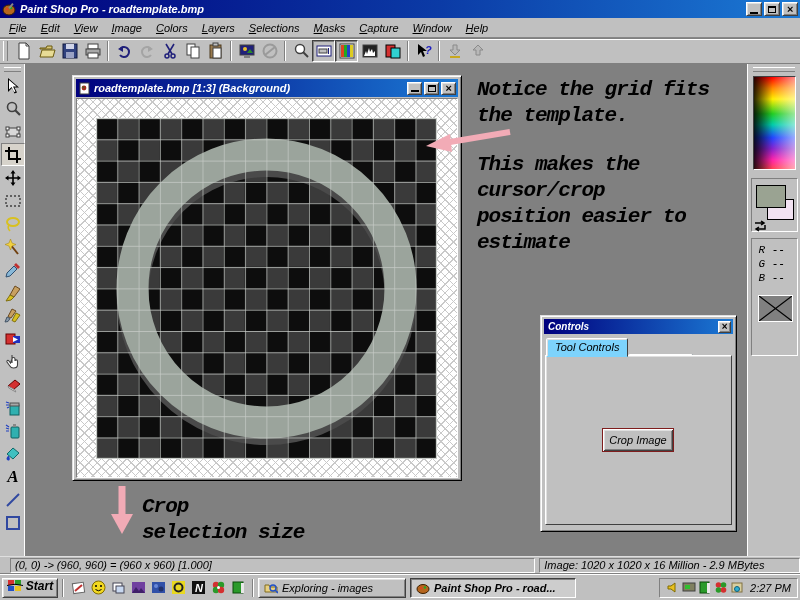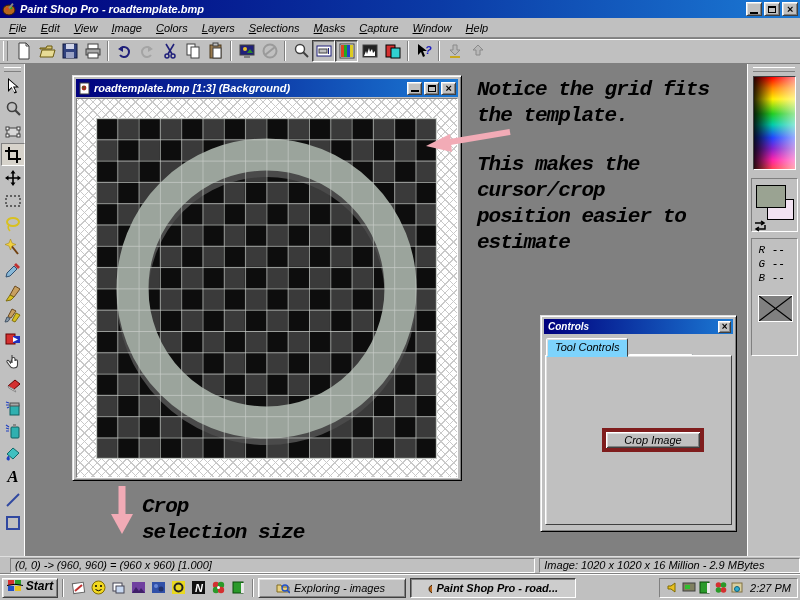--- a/index.html
+++ b/index.html
@@ -86,41 +86,41 @@
   .ctrl-titlebar .title { color:#fff; font-weight:bold; flex:1; margin-left:2px; font-size:10px; }
   .ctrl-close { width:13px; height:12px; display:flex; align-items:center; justify-content:center; font-size:10px; font-weight:bold; }
   .tabs { display:flex; margin-top:4px; padding-left:2px; height:18px; }
   .tab { padding:2px 8px 0 8px; border:1px solid; border-color:#fff #404040 transparent #fff;
          box-shadow:inset 1px 1px 0 #dfdfdf; border-radius:2px 2px 0 0; background:#7dd3fc; }
   .tab.active { font-size:11px; position:relative; z-index:2; height:19px; }
   .tab.inactive { height:16px; margin-top:16px; color:#000; }
   .tabpanel { position:relative; height:170px; margin:0 1px;
               border:1px solid; border-color:#fff #404040 #404040 #fff;
               box-shadow:inset 1px 1px 0 #dfdfdf; background:#c0c0c0; margin-top:-1px; }
-  .cropbtn { position:absolute; left:56px; top:72px; width:102px; height:24px; background:#c0c0c0;
-             border:4px solid #7f1d1d; box-shadow:inset 1px 1px 0 #fff, inset -1px -1px 0 #404040, inset 2px 2px 0 #dfdfdf, inset -2px -2px 0 #808080;
+  .cropbtn { position:absolute; left:56px; top:72px; width:72px; height:24px; background:#c0c0c0;
+             border:1px solid #7f1d1d; box-shadow:inset 1px 1px 0 #fff, inset -1px -1px 0 #404040, inset 2px 2px 0 #dfdfdf, inset -2px -2px 0 #808080;
              display:flex; align-items:center; justify-content:center; font-size:11px; }
 
   
   .note { font-family:"Liberation Mono",monospace; font-weight:bold; color:#000000;
           font-size:21px; line-height:26px; white-space:pre-line; letter-spacing:-1px; }
 
   
   .statusbar { left:0; top:556px; width:800px; height:18px; background:#c0c0c0; box-shadow:inset 0 1px 0 #dfdfdf;
                display:flex; align-items:center; }
   .status-cell { height:15px; display:flex; align-items:center; padding:0 4px; }
 
   
   .taskbar { left:0; top:574px; width:800px; height:26px; background:#c0c0c0;
              border-top:1px solid #fff; box-shadow:0 -1px 0 #808080; display:flex; align-items:center; }
   .startbtn { margin-left:2px; width:56px; height:20px; display:flex; align-items:flex-start; justify-content:center; gap:3px;
               font-weight:bold; font-size:12px; }
   .qsep { width:2px; height:18px; margin:0 4px; border-left:1px solid #808080; border-right:1px solid #fff; }
   .qicon { width:20px; height:18px; display:flex; align-items:center; justify-content:center; }
-  .taskbtn { height:20px; display:flex; align-items:center; gap:4px; padding:0 17px; margin-right:4px; font-size:11px;
+  .taskbtn { height:20px; display:flex; align-items:center; gap:4px; padding:0 5px; margin-right:4px; font-size:11px;
              overflow:hidden; white-space:nowrap; }
   .taskbtn.active { font-weight:bold; border:1px solid; border-color:#404040 #ffffff #ffffff #404040;
                     box-shadow:inset 1px 1px 0 #808080; background:#cdcdcd; }
   .tray { height:20px; margin-left:auto; margin-right:2px; display:flex; align-items:center; gap:2px; padding:0 6px; }
   .tray .clock { margin-left:4px; font-size:11px; }
 </style>
 </head>
 <body>
 
 <div class="screen">

